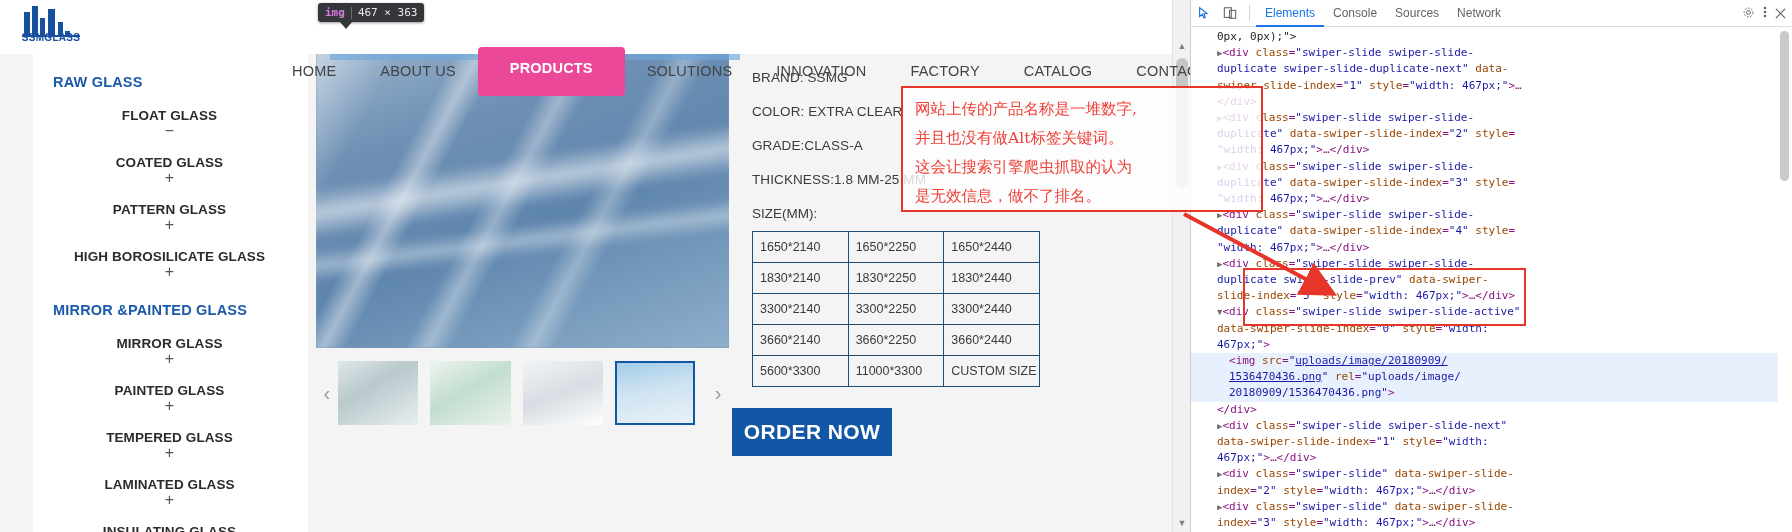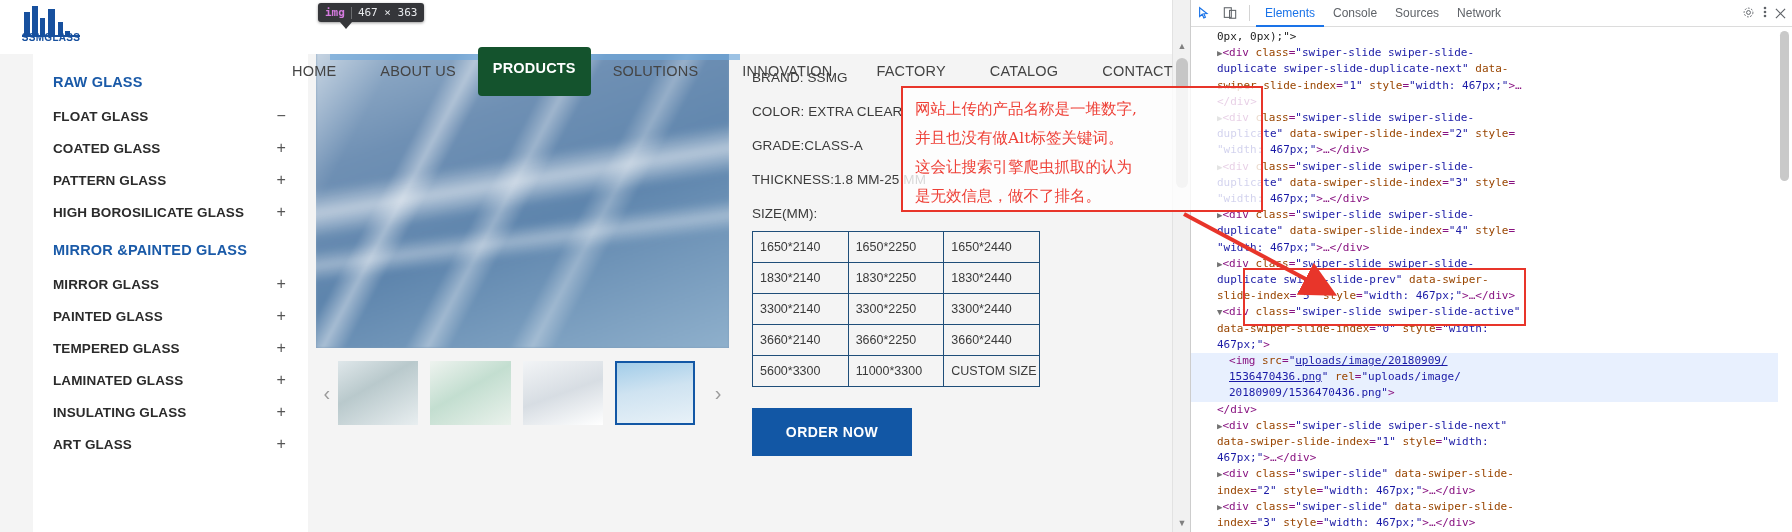--- a/index.html
+++ b/index.html
@@ -52,23 +52,23 @@
   .nav {
     position: absolute; left: 270px; top: 0; height: 54px;
     display: flex; align-items: center; gap: 0; margin-top: 44px;
   }
   .nav-item {
     font-size: 14.5px; letter-spacing: .2px;
     color: #444; padding: 0 22px; line-height: 54px;
     white-space: nowrap;
   }
   .nav-item.active {
-    background: #14532d; color: #ffffff; font-weight: 600;
+    background: #ec4899; color: #ffffff; font-weight: 600;
     height: 49px; line-height: 42px; border-radius: 4px;
-    padding: 0 15px;
+    padding: 0 32px;
   }
 
   
   .inspect-tip {
     position: absolute; left: 318px; top: 3px;
     background: #35363a; color: #e8eaed;
     border-radius: 3px;
     height: 19px; display: flex; align-items: center;
     padding: 0 7px; gap: 6px;
     font-family: "DejaVu Sans Mono", monospace;
@@ -102,20 +102,21 @@
     font-size: 14.5px; font-weight: 700; color: #1a5aa8;
     letter-spacing: .2px;
     padding: 14px 20px 10px 20px;
   }
   .menu-row {
     position: relative;
     display: flex; align-items: center; justify-content: space-between;
     padding: 8px 22px 8px 20px;
     font-size: 13.5px; font-weight: 700; color: #2b2b2b;
     letter-spacing: .1px;
+    flex-direction: column;
   }
   .menu-row .pm {
     font-size: 16px; color: #555; font-weight: 400; line-height: 1;
   }
 
   
   .gallery {
     position: absolute; left: 316px; top: 33px;
     width: 413px; height: 315px;
     overflow: hidden;
@@ -182,24 +183,24 @@
   }
   table.sizes td {
     border: 1px solid #1f4e79;
     font-size: 12.5px; color: #3b3b3b;
     padding: 7px 6px 7px 7px;
     height: 31px;
     white-space: nowrap;
   }
 
   .order-btn {
-    position: absolute; left: 752px; top: 408px;
+    position: absolute; left: 732px; top: 408px;
     width: 160px; height: 48px;
     background: #1257a5; color: #fff;
-    font-size: 14px; font-weight: 700; letter-spacing: .4px;
+    font-size: 21px; font-weight: 700; letter-spacing: .4px;
     display: flex; align-items: center; justify-content: center;
   }
 
   
   .page-scroll {
     position: absolute; left: 1172px; top: 0;
     width: 18px; height: 532px;
     background: #f1f1f1;
     border-left: 1px solid #e2e2e2;
   }

